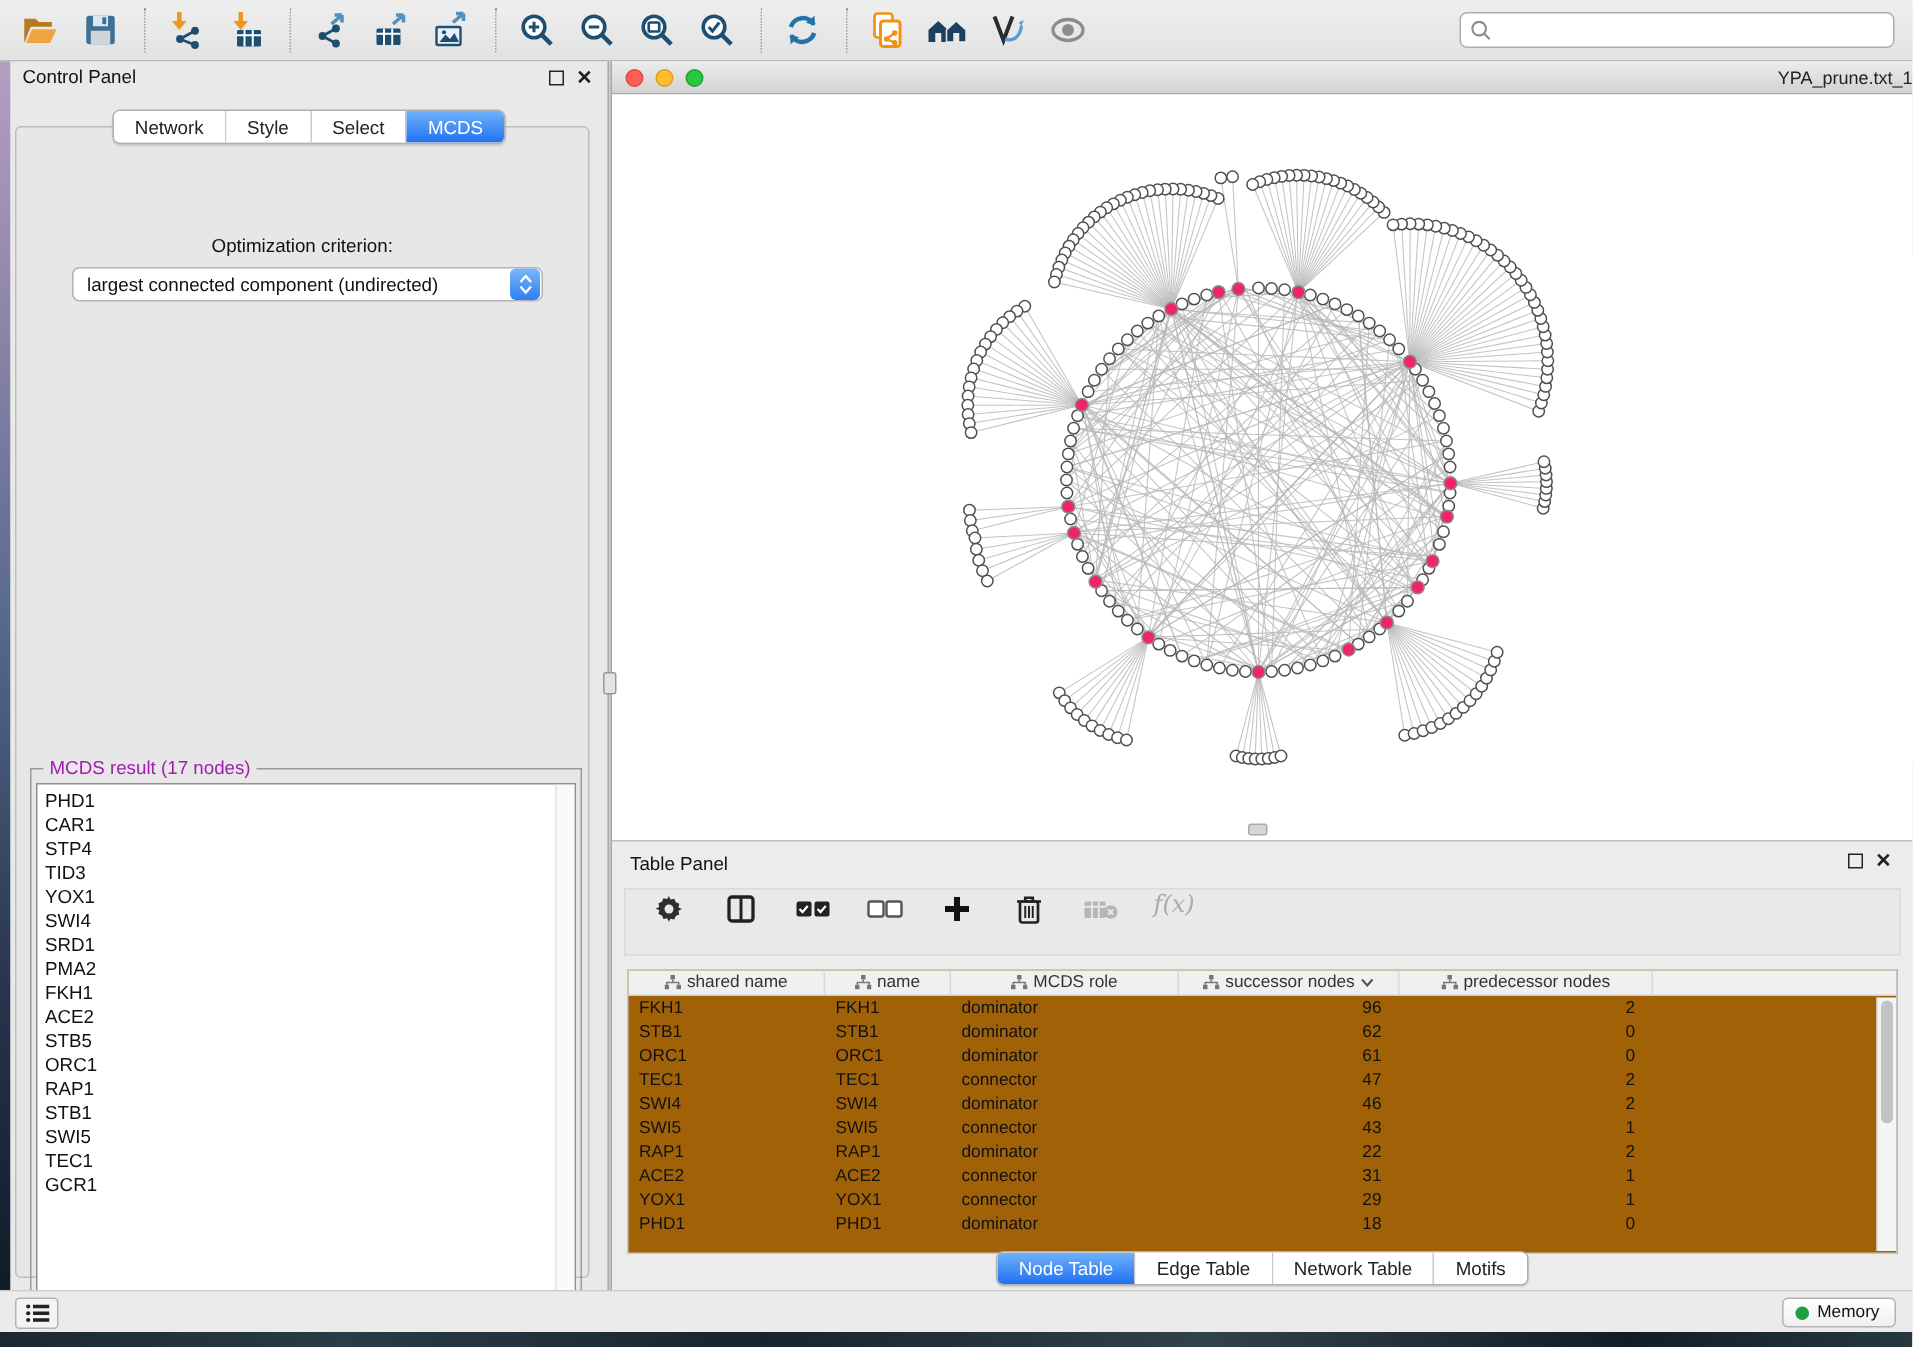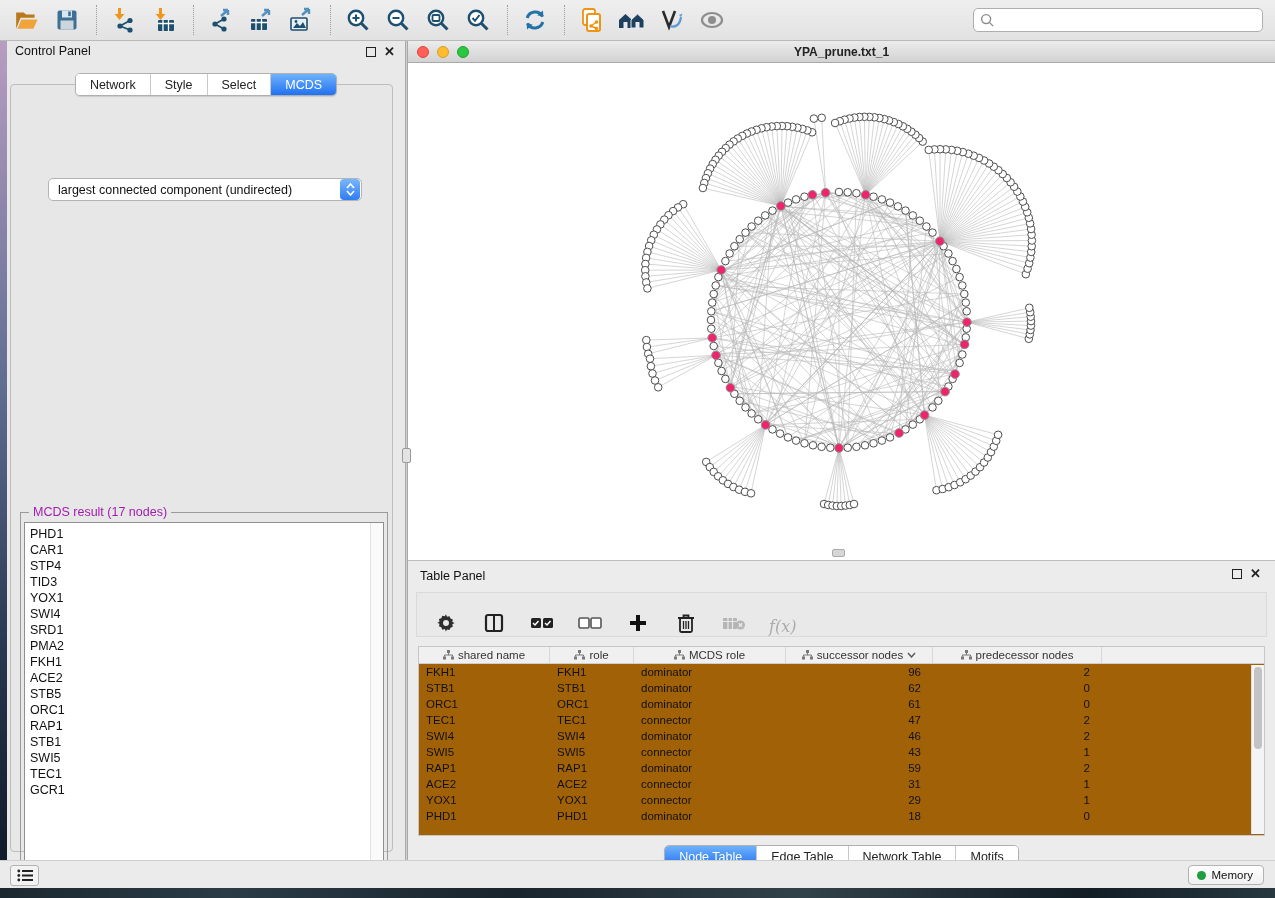--- a/index.html
+++ b/index.html
@@ -63,46 +63,46 @@
   .vsplit { position:absolute; left:405px; top:41px; width:3px; height:819px; background:#cfcfcf; border-left:1px solid #a9a9a9; border-right:1px solid #a9a9a9; }
   .vsplit-handle { position:absolute; left:402px; top:448px; width:9px; height:15px; background:#e3e3e3; border:1px solid #9a9a9a; border-radius:2px; z-index:5; }
   .hsplit-handle { position:absolute; left:832px; top:549px; width:13px; height:8px; background:#d6d6d6; border:1px solid #ababab; border-radius:2px; z-index:5; }
 
   
   .net-window { position:absolute; left:408px; top:41px; width:867px; height:519px; background:#fff; }
   .net-titlebar { position:absolute; left:0; top:0; width:100%; height:22px;
     background:linear-gradient(#ececec,#d2d2d2); border-bottom:1px solid #a9a9a9; }
   .lights { position:absolute; left:9px; top:5px; display:flex; gap:8px; }
   .light { width:12px; height:12px; border-radius:50%; }
-  .net-title { position:absolute; left:0; width:100%; top:4px; text-align:center; font-size:12px; font-weight:bold; color:#222; }
+  .net-title { position:absolute; left:0; width:100%; top:4px; text-align:right; font-size:12px; font-weight:normal; color:#222; }
   .net-canvas { position:absolute; left:0; top:22px; width:867px; height:497px; background:#fff; }
   .net-canvas svg { display:block; }
 
   
   .table-panel { position:absolute; left:408px; top:560px; width:867px; height:300px; background:#ececec; border-top:1px solid #bdbdbd; }
   .tp-titlebar { position:relative; height:28px; }
   .tp-title { position:absolute; left:12px; top:8px; font-size:12.5px; color:#111; }
   .tp-toolbar { position:absolute; left:8px; top:31px; width:851px; height:45px; background:#e9e9e9;
-    border:1px solid #dadada; display:flex; align-items:flex-end; padding-left:16px; gap:22px; }
+    border:1px solid #dadada; display:flex; align-items:flex-start; padding-left:16px; gap:22px; }
   .tpi { display:flex; align-items:center; justify-content:center; width:26px; height:26px; }
   .fx { font-family:"DejaVu Serif", serif; font-style:italic; font-size:16px; color:#ababab; }
 
   .grid { position:absolute; left:10px; top:85px; width:847px; height:190px; background:#a16207; border:1px solid #c6c6c6; }
   .grid-header { display:flex; height:17px; background:#f0f0f0; border-bottom:1px solid #cfcfcf; }
   .gh-cell { display:flex; align-items:center; justify-content:center; gap:4px; border-right:1px solid #d8d8d8;
     font-size:11.5px; color:#333; overflow:hidden; }
   .gh-filler { flex:1; border-right:none; }
   .grid-rows .grow { display:flex; height:16px; }
   .gcell { font-size:11.5px; color:#111; display:flex; align-items:center; }
   .gcell.txt { padding-left:7px; }
   .gcell.num { justify-content:flex-end; padding-right:12px; }
   .grid-scroll { position:absolute; right:0; top:18px; bottom:1px; width:13px; background:#f4f4f4; border-left:1px solid #ddd; }
   .grid-thumb { position:absolute; left:2px; right:2px; top:2px; height:82px; background:#c3c3c3; border-radius:5px; }
 
-  .tp-tabs { position:absolute; left:0; top:284px; width:100%; display:flex; justify-content:center; }
+  .tp-tabs { position:absolute; left:0; top:273px; width:100%; display:flex; justify-content:center; }
 
   
   .statusbar { position:absolute; left:0; top:860px; width:1275px; height:28px; background:#ebebeb; border-top:1px solid #cfcfcf; }
   .sb-listbtn { position:absolute; left:10px; top:4px; width:29px; height:21px; background:#f3f3f3;
     border:1px solid #b3b3b3; border-radius:3px; display:flex; align-items:center; justify-content:center; }
   .sb-memory { position:absolute; right:11px; top:4px; height:20px; padding:0 10px 0 8px;
     background:linear-gradient(#ffffff,#f0f0f0); border:1px solid #b3b3b3; border-radius:4px;
     display:flex; align-items:center; gap:5px; font-size:11.5px; color:#111; }
   .dot-green { width:9px; height:9px; border-radius:50%; background:#1e9e3e; }
 </style>
@@ -260,20 +260,21 @@
     </div>
     <div class="cp-tabs">
       <div class="seg">
         <div class="tab">Network</div>
         <div class="tab">Style</div>
         <div class="tab">Select</div>
         <div class="tab sel">MCDS</div>
       </div>
     </div>
     <div class="cp-box">
+      <div class="opt-label">Optimization criterion:</div>
       <div class="cp-select">
         <span class="val">largest connected component (undirected)</span>
         <span class="stepper">
           <svg width="9" height="6" viewBox="0 0 9 6">
               <path d="M1 5l3.5-4L8 5" stroke="#fff" stroke-width="1.6" fill="none"></path>
             </svg>
           <svg width="9" height="6" viewBox="0 0 9 6">
               <path d="M1 1l3.5 4L8 1" stroke="#fff" stroke-width="1.6" fill="none"></path>
             </svg>
         </span>
@@ -1030,21 +1031,21 @@
             </svg>
           <span>shared name</span>
         </div>
         <div class="gh-cell" style="width:84px;">
           <svg width="11" height="10" viewBox="0 0 11 10">
               <rect x="4" y="0" width="3" height="3" fill="#777"></rect>
               <rect x="0" y="6.5" width="3" height="3" fill="#777"></rect>
               <rect x="8" y="6.5" width="3" height="3" fill="#777"></rect>
               <path d="M5.5 3v2M1.5 6.5V5h8v1.5" stroke="#777" fill="none"></path>
             </svg>
-          <span>role</span>
+          <span>name</span>
         </div>
         <div class="gh-cell" style="width:152px;">
           <svg width="11" height="10" viewBox="0 0 11 10">
               <rect x="4" y="0" width="3" height="3" fill="#777"></rect>
               <rect x="0" y="6.5" width="3" height="3" fill="#777"></rect>
               <rect x="8" y="6.5" width="3" height="3" fill="#777"></rect>
               <path d="M5.5 3v2M1.5 6.5V5h8v1.5" stroke="#777" fill="none"></path>
             </svg>
           <span>MCDS role</span>
         </div>
@@ -1112,21 +1113,21 @@
           <div class="gcell txt" style="width:131px;">SWI5</div>
           <div class="gcell txt" style="width:84px;">SWI5</div>
           <div class="gcell txt" style="width:152px;">connector</div>
           <div class="gcell num" style="width:147px;">43</div>
           <div class="gcell num" style="width:169px;">1</div>
         </div>
           <div class="grow">
           <div class="gcell txt" style="width:131px;">RAP1</div>
           <div class="gcell txt" style="width:84px;">RAP1</div>
           <div class="gcell txt" style="width:152px;">dominator</div>
-          <div class="gcell num" style="width:147px;">59</div>
+          <div class="gcell num" style="width:147px;">22</div>
           <div class="gcell num" style="width:169px;">2</div>
         </div>
           <div class="grow">
           <div class="gcell txt" style="width:131px;">ACE2</div>
           <div class="gcell txt" style="width:84px;">ACE2</div>
           <div class="gcell txt" style="width:152px;">connector</div>
           <div class="gcell num" style="width:147px;">31</div>
           <div class="gcell num" style="width:169px;">1</div>
         </div>
           <div class="grow">

